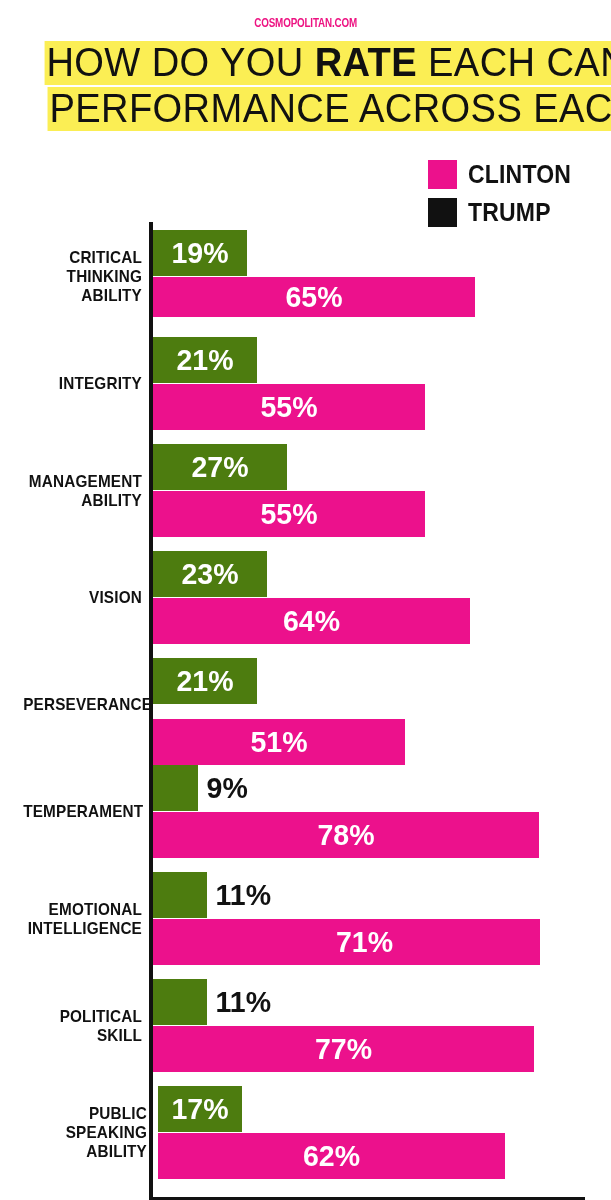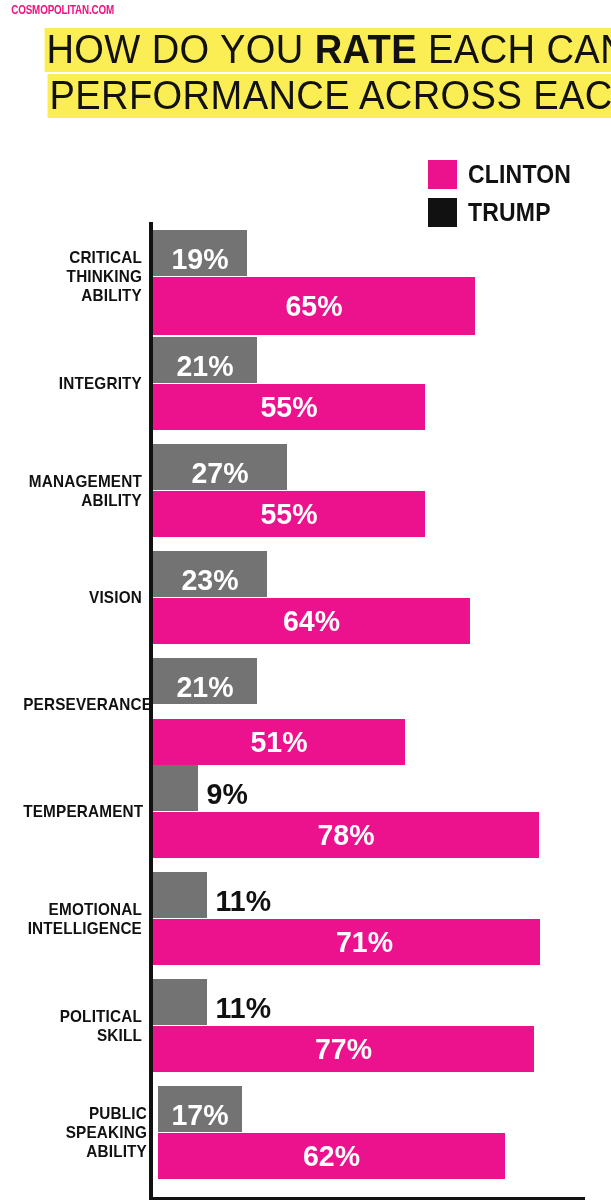--- a/index.html
+++ b/index.html
@@ -10,20 +10,22 @@
   body {
     width: 611px;
     height: 1200px;
     font-family: "Liberation Sans", sans-serif;
     overflow: hidden;
     position: relative;
   }
 
   
   .masthead {
+    text-align: center;
+    padding-top: 13px;
   }
   .brand {
     color: #ED1382;
     font-family: "Liberation Sans Narrow", "Liberation Sans", sans-serif;
     font-size: 12px;
     font-weight: bold;
     letter-spacing: -0.2px;
     transform: scaleX(0.82);
     display: inline-block;
   }
@@ -128,21 +130,21 @@
     transform-origin: right center;
     white-space: nowrap;
   }
 
   .bar {
     position: absolute;
     left: 153px;
     display: flex;
     align-items: center;
   }
-  .bar.trump   { background: #737373; align-items: flex-end; }
+  .bar.trump   { background: #4d7c0f; }
   .bar.clinton { background: #EC118C; }
 
   .bar-value {
     font-family: "Liberation Sans Narrow", "Liberation Sans", sans-serif;
     font-size: 30px;
     font-weight: bold;
     color: #ffffff;
     letter-spacing: 0px;
     width: 100%;
     text-align: center;
@@ -187,21 +189,21 @@
 </div>
 
 <div class="chart">
   <div class="axis-v" style="height: 975px;"></div>
   <div id="groups" style="position: relative; height: 969px;">
       <div class="group" style="height: 93px; position: absolute; top: 8px; left: 0px;">
         <div class="cat-label" style="top: 18px;"><span>CRITICAL</span><br><span>THINKING</span><br><span>ABILITY</span></div>
         <div class="bar trump" style="width: 94px; height: 46px; top: 0px;">
           <div class="bar-value">19%</div>
         </div>
-        <div class="bar clinton" style="width: 322px; height: 58px; top: 47px;">
+        <div class="bar clinton" style="width: 322px; height: 40px; top: 47px;">
           <div class="bar-value">65%</div>
         </div>
       </div>
       <div class="group" style="height: 93px; position: absolute; top: 115px; left: 0px;">
         <div class="cat-label" style="top: 37px;"><span>INTEGRITY</span></div>
         <div class="bar trump" style="width: 104px; height: 46px; top: 0px;">
           <div class="bar-value">21%</div>
         </div>
         <div class="bar clinton" style="width: 272px; height: 46px; top: 47px;">
           <div class="bar-value">55%</div>

